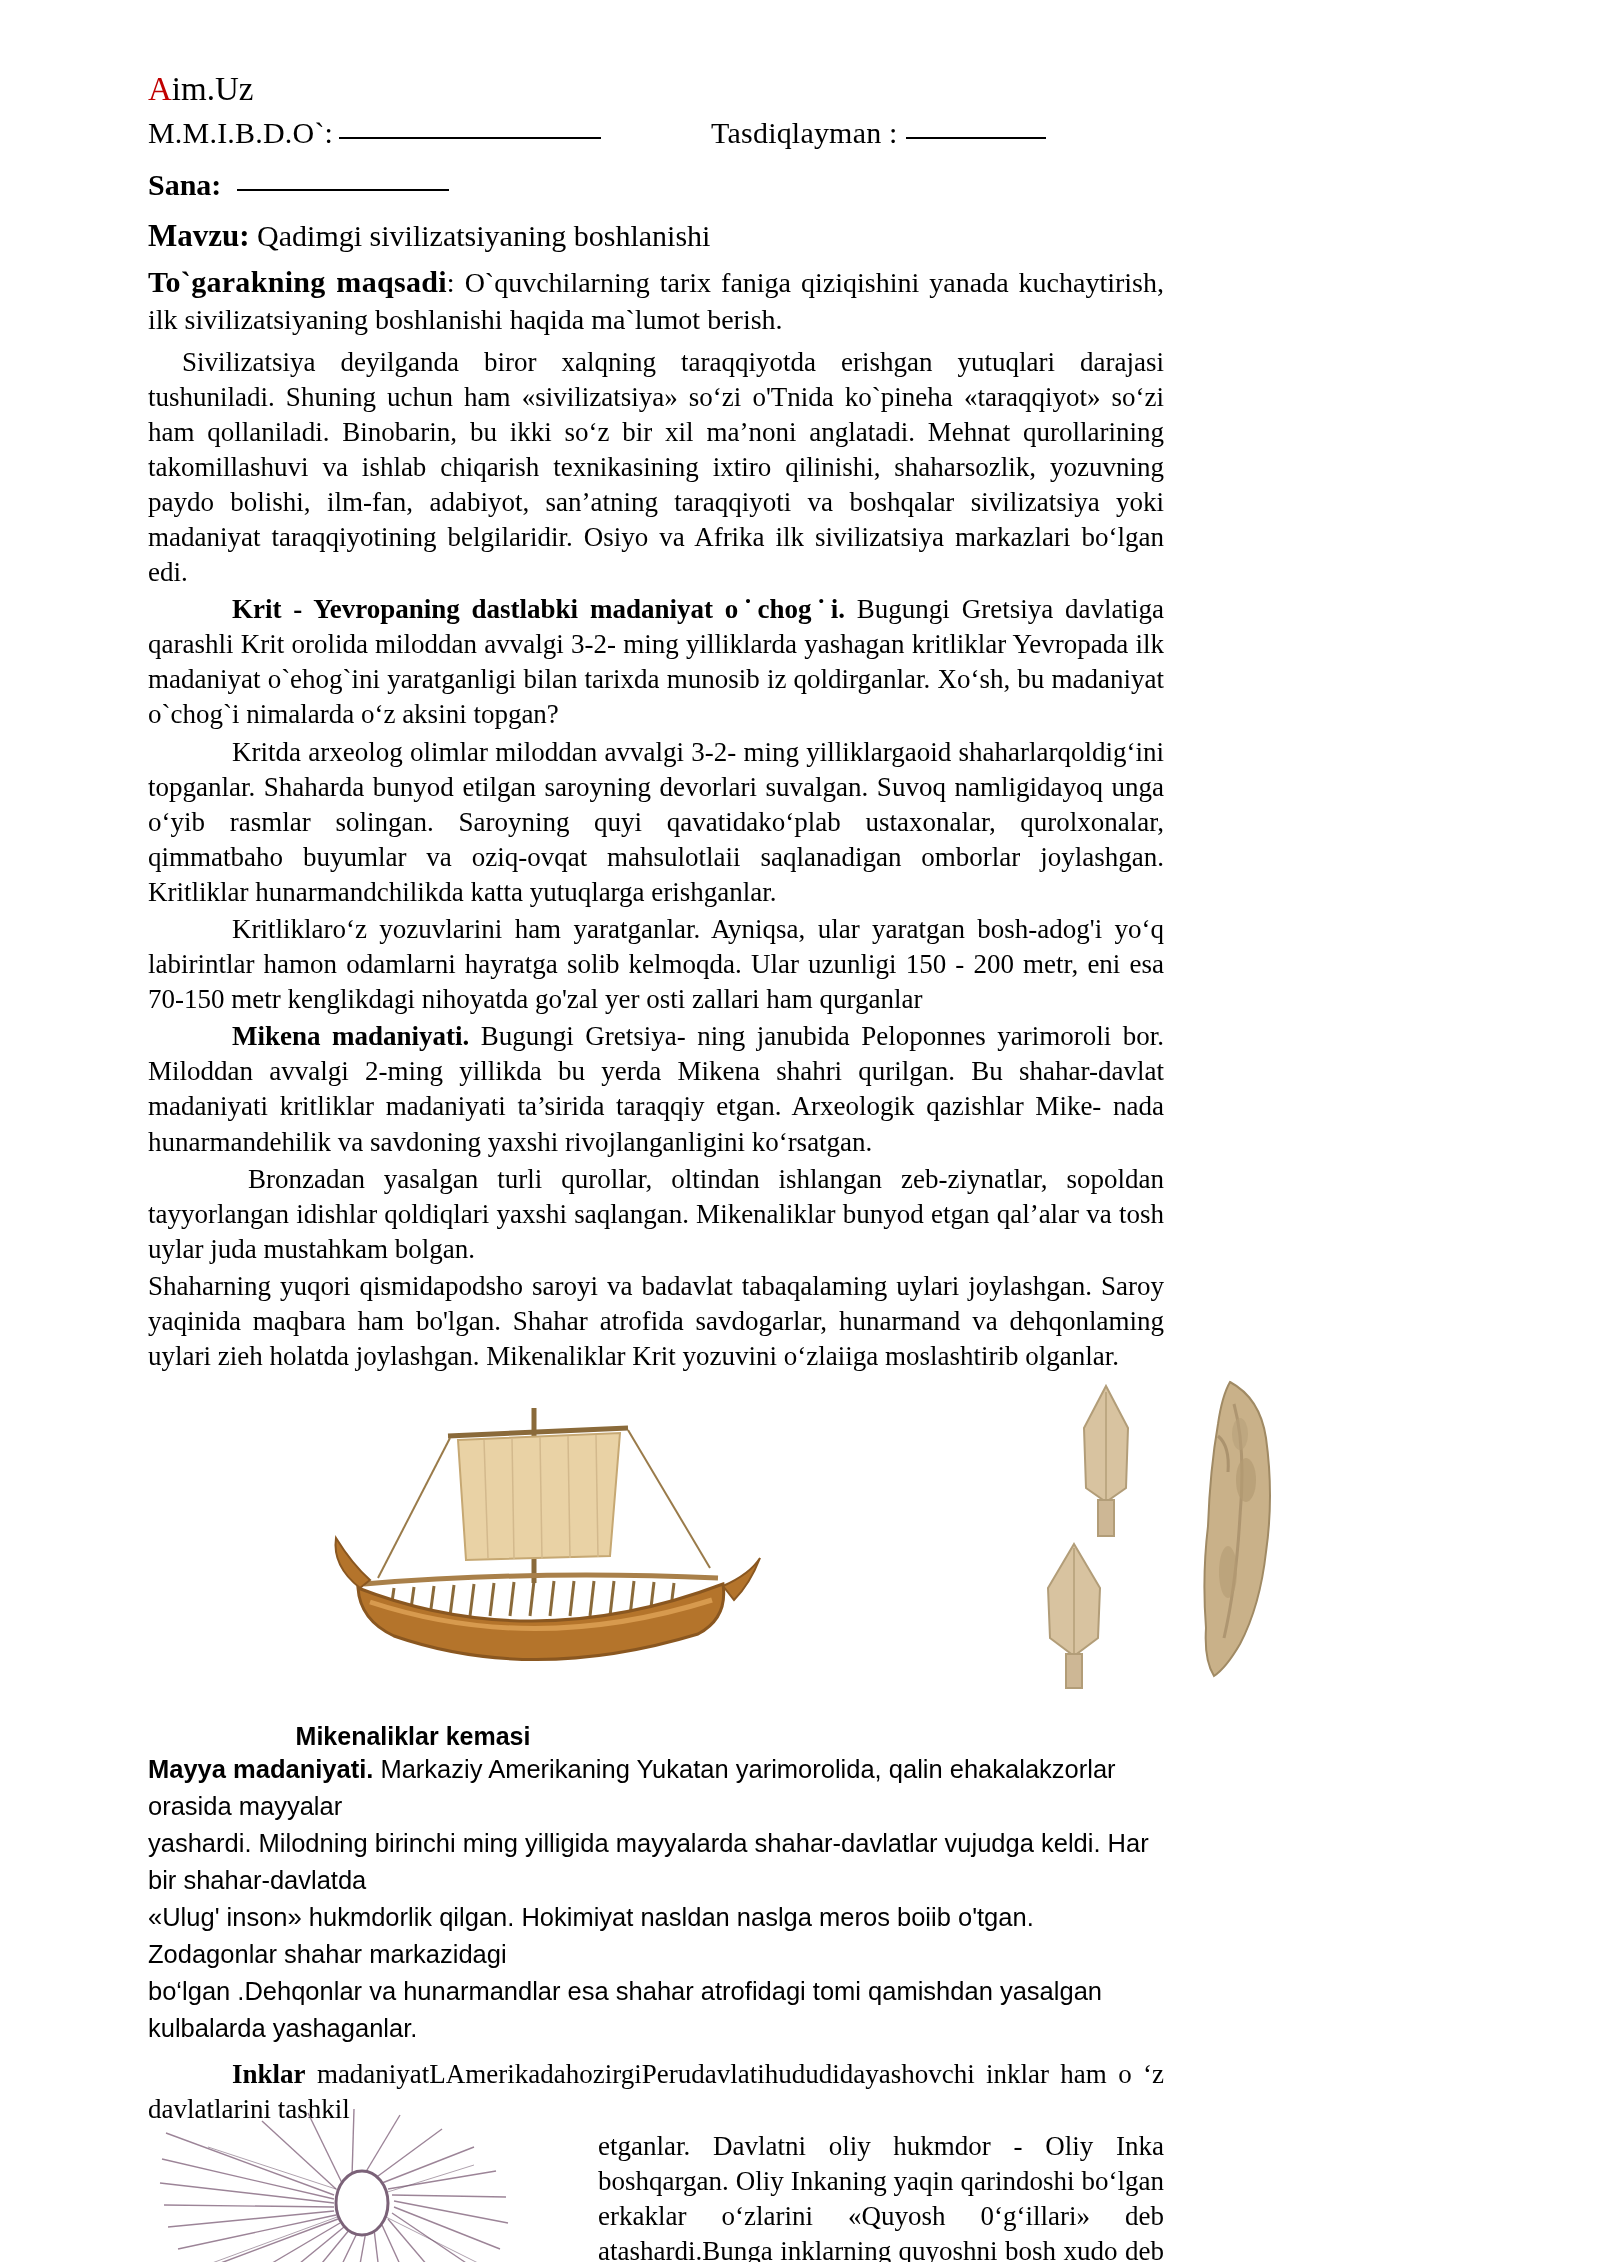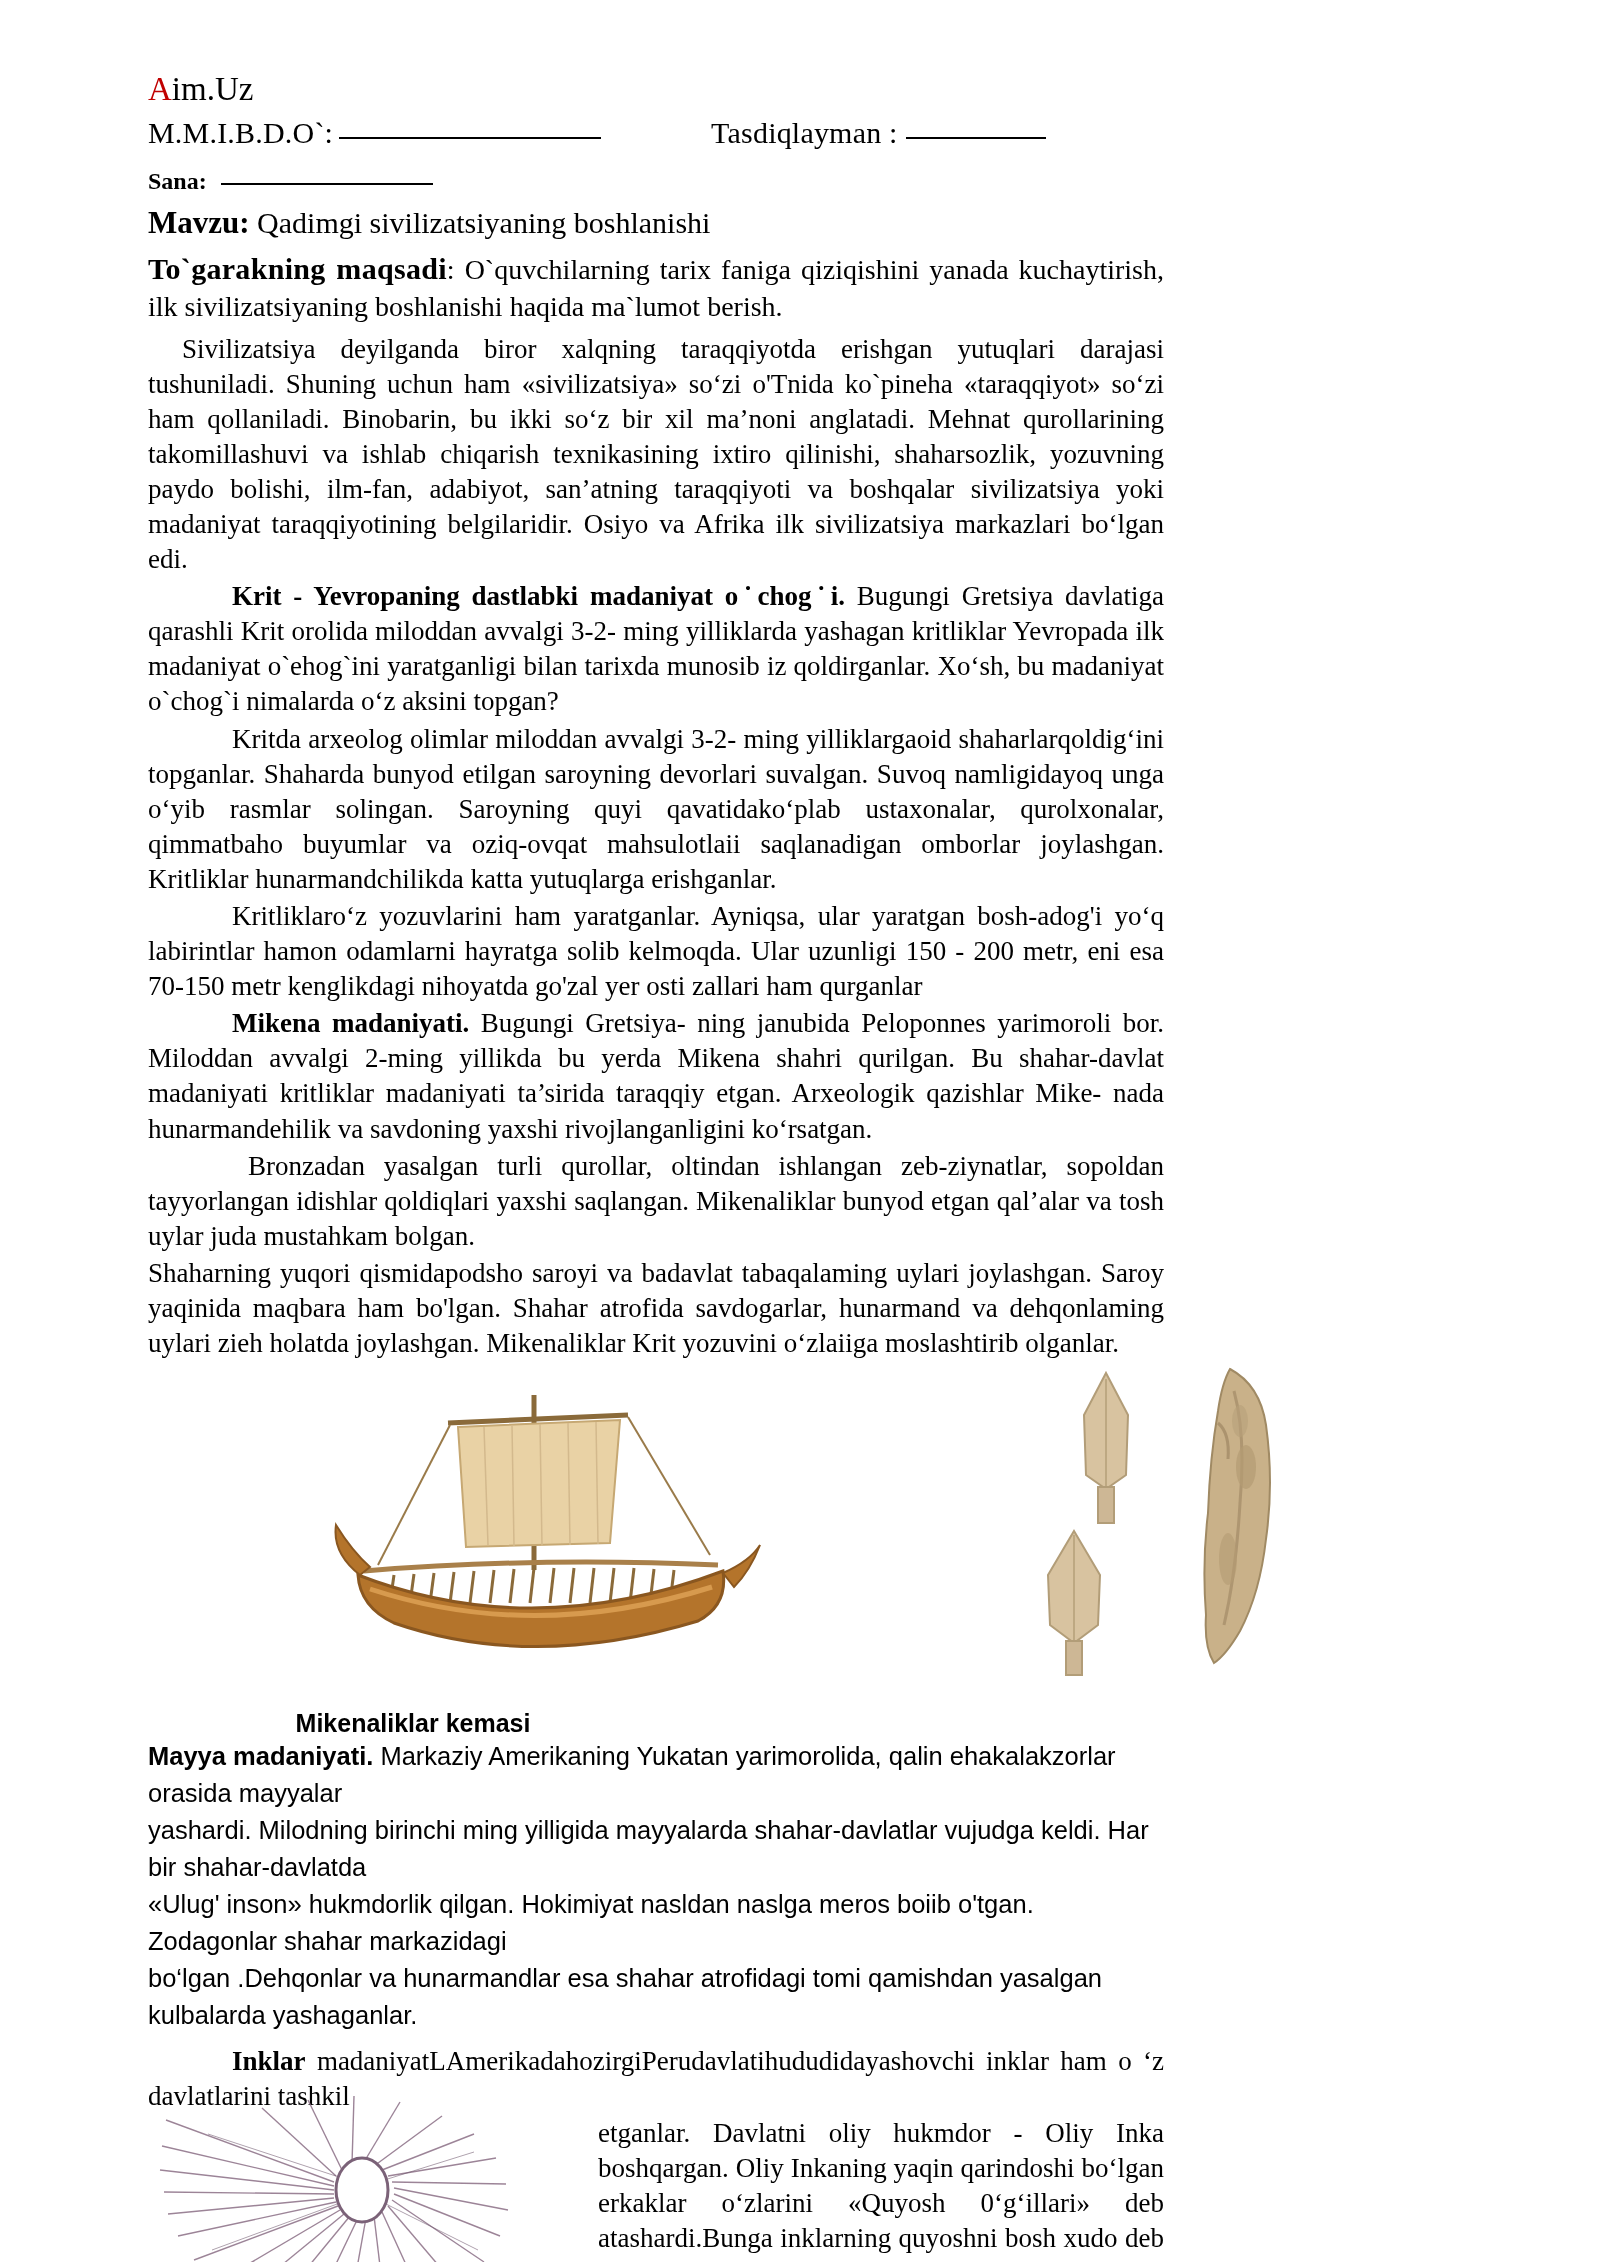--- a/index.html
+++ b/index.html
@@ -42,22 +42,22 @@
     display: inline-block;
     border-bottom: 2px solid #000;
     height: 1px;
   }
   .rule.r1 { width: 262px; margin: 0 6px; position: relative; top: -4px;}
   .rule.r2 { width: 140px; margin-left: 8px; position: relative; top: -4px;}
   .rule.r3 { width: 212px; margin-left: 8px; position: relative; top: -4px;}
   .gap { width: 104px; display:inline-block;}
   .bold { font-weight: bold; }
   .sana-row {
-    font-size: 24px;
-    margin-bottom: 10px;
+    font-size: 30px;
+    margin-bottom: 16px;
   }
   .mavzu-row {
     font-size: 30px;
     margin-bottom: 8px;
   }
   .mavzu-row .bold { font-size: 31px; text-align: right;}
   p.just {
     text-align: justify;
     font-size: 27px;
     line-height: 1.30;

